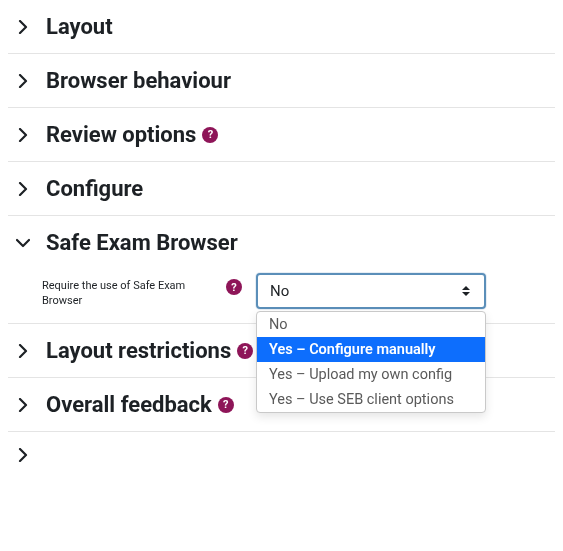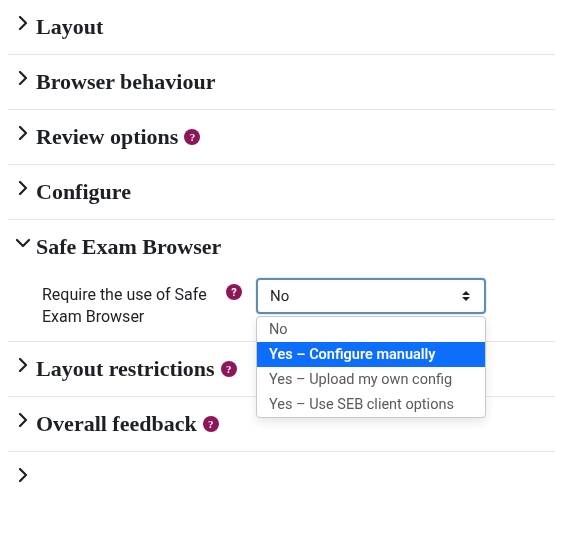--- a/index.html
+++ b/index.html
@@ -14,25 +14,24 @@
   .page {
     width: 563px;
     padding: 0 8px 40px 8px;
   }
   .section {
     border-top: 1px solid #e4e4e4;
   }
   .section:first-child { border-top: none; }
   .section-header {
     display: flex;
-    align-items: flex-start;
-    gap: 4px;
+    align-items: center;
+    gap: 14px;
     padding: 14px 6px 14px 6px;
     cursor: pointer;
-    font-family: Liberation Serif, serif;
   }
   .chev {
     width: 18px;
     height: 18px;
     display: flex;
     align-items: center;
     justify-content: center;
     flex: none;
     color: #1d2125;
   }
@@ -68,21 +67,21 @@
     position: relative;
   }
   .field-label-wrap {
     display: flex;
     align-items: flex-start;
     width: 200px;
     flex: none;
     padding-top: 6px;
   }
   .field-label {
-    font-size: 16px;
+    font-size: 11px;
     color: #1d2125;
     line-height: 1.35;
   }
   .select-wrap {
     position: relative;
     flex: 1;
     min-width: 0;
   }
   .select-box {
     width: 230px;

